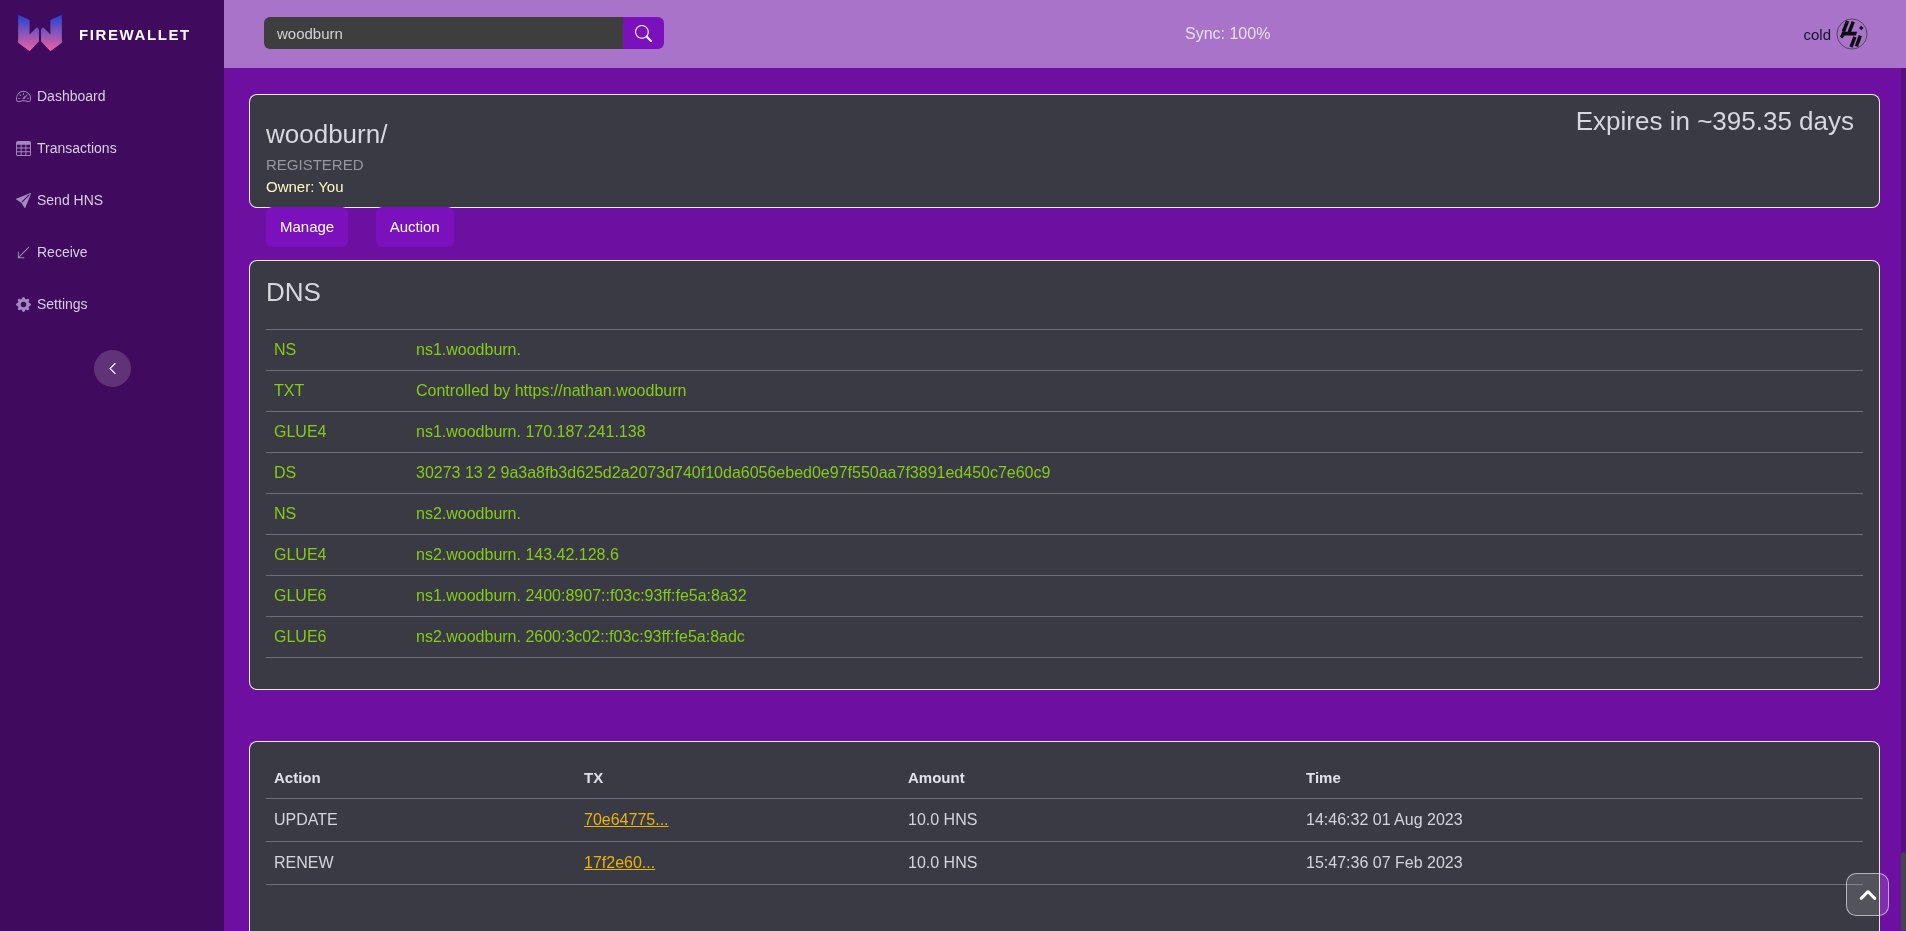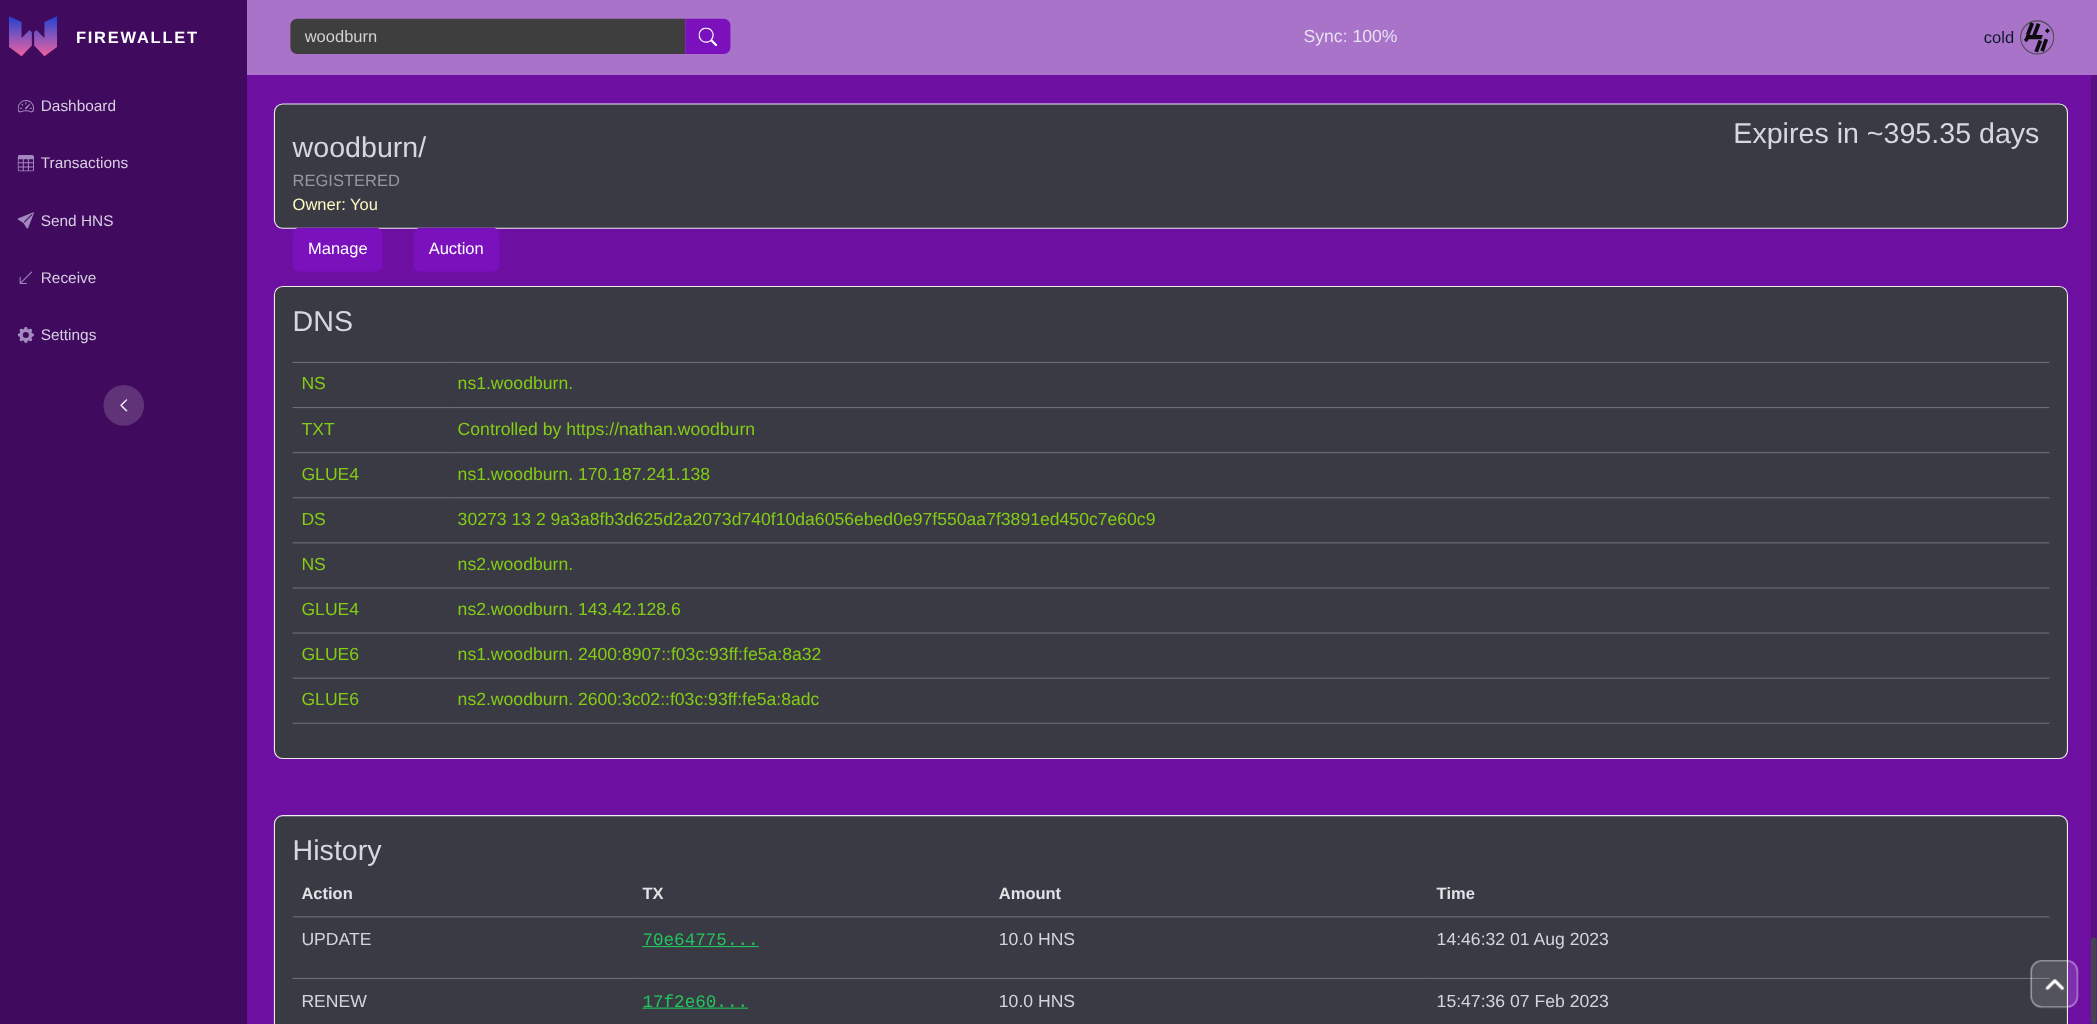--- a/index.html
+++ b/index.html
@@ -12,21 +12,21 @@
   }
   
   .sidebar {
     position: fixed; left: 0; top: 0;
     width: 224px; height: 931px;
     background: #400a5e;
     z-index: 20;
   }
   .logo-row {
     display: flex; align-items: center;
-    height: 68px; padding-left: 4px; gap: 13px;
+    height: 68px; padding-left: 14px; gap: 13px;
   }
   .logo-mark svg { width: 52px; height: 45px; display: block; }
   .brand-text {
     color: #ffffff; font-weight: bold;
     font-size: 15px; letter-spacing: 1.6px;
   }
   .nav { margin-top: 12px; }
   .nav-item {
     display: flex; align-items: center;
     height: 32px; margin-bottom: 20px;
@@ -121,26 +121,26 @@
   .dns-table tr:last-child { border-bottom: 1px solid #6e6e78; }
   td, th { padding: 8px; line-height: 24px; text-align: left; }
   .dns-table td.rtype { width: 142px; }
   .dns-table td { color: #84cc16; }
   #card-history { height: 262px; }
   .hist-table { table-layout: fixed; }
   .hist-table th {
     font-weight: bold; font-size: 15px; color: #e1e2e6;
     border-bottom: 1px solid #6e6e78;
   }
-  .hist-table td { padding-top: 9px; padding-bottom: 22px; }
+  .hist-table td { padding-top: 9px; padding-bottom: 9px; }
   .hist-table td { border-bottom: 1px solid #6e6e78; color: #d4d5da; }
   .hist-table .c1 { width: 310px; }
   .hist-table .c2 { width: 324px; }
   .hist-table .c3 { width: 398px; }
-  a.tx-link { color: #22c55e; text-decoration: underline; font-family: Liberation Mono, monospace; }
+  a.tx-link { color: #eab308; text-decoration: underline; }
   
   .scroll-top {
     position: fixed; right: 17px; bottom: 15px;
     width: 43px; height: 43px;
     border-radius: 10px;
     background: rgba(255,255,255,0.13);
     border: 1px solid rgba(235,235,245,0.65);
     color: #ffffff;
     display: flex; align-items: center; justify-content: center;
     cursor: pointer; z-index: 30;
@@ -308,21 +308,20 @@
         </tr>
         <tr>
           <td class="rtype">GLUE6</td>
           <td>ns2.woodburn. 2600:3c02::f03c:93ff:fe5a:8adc</td>
         </tr>
       </tbody>
     </table>
   </div>
 
   <div class="card" id="card-history">
-    <h4 class="card-title">History</h4>
     <table class="hist-table">
       <thead>
         <tr>
           <th class="c1">Action</th>
           <th class="c2">TX</th>
           <th class="c3">Amount</th>
           <th>Time</th>
         </tr>
       </thead>
       <tbody>

